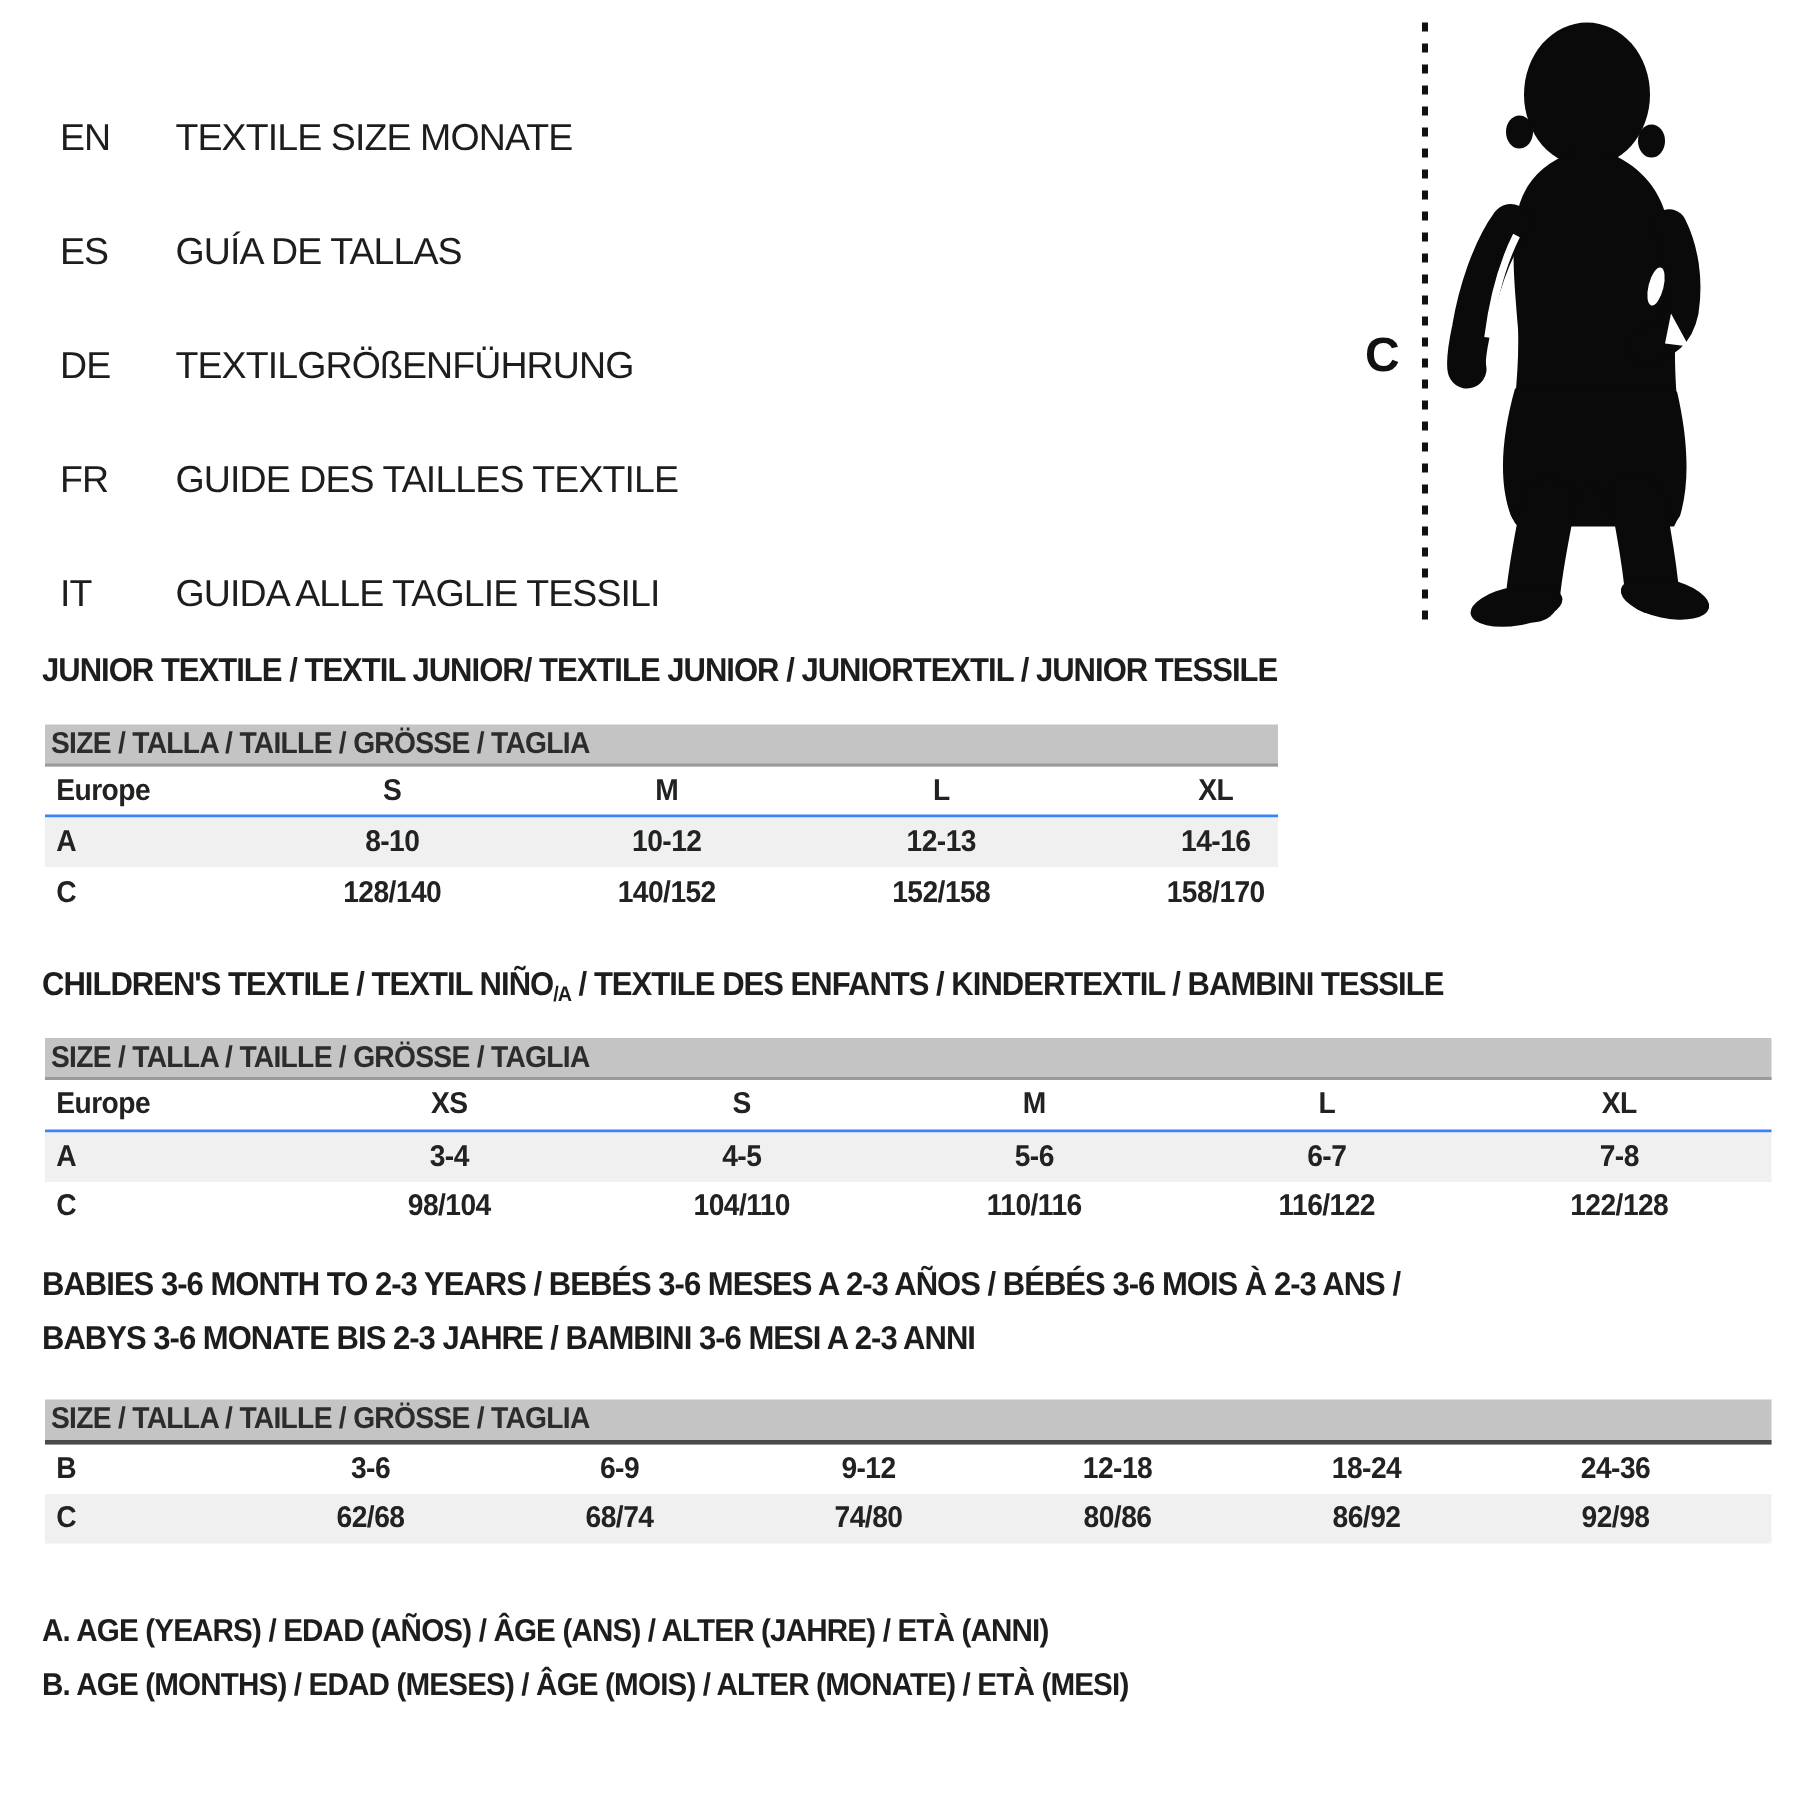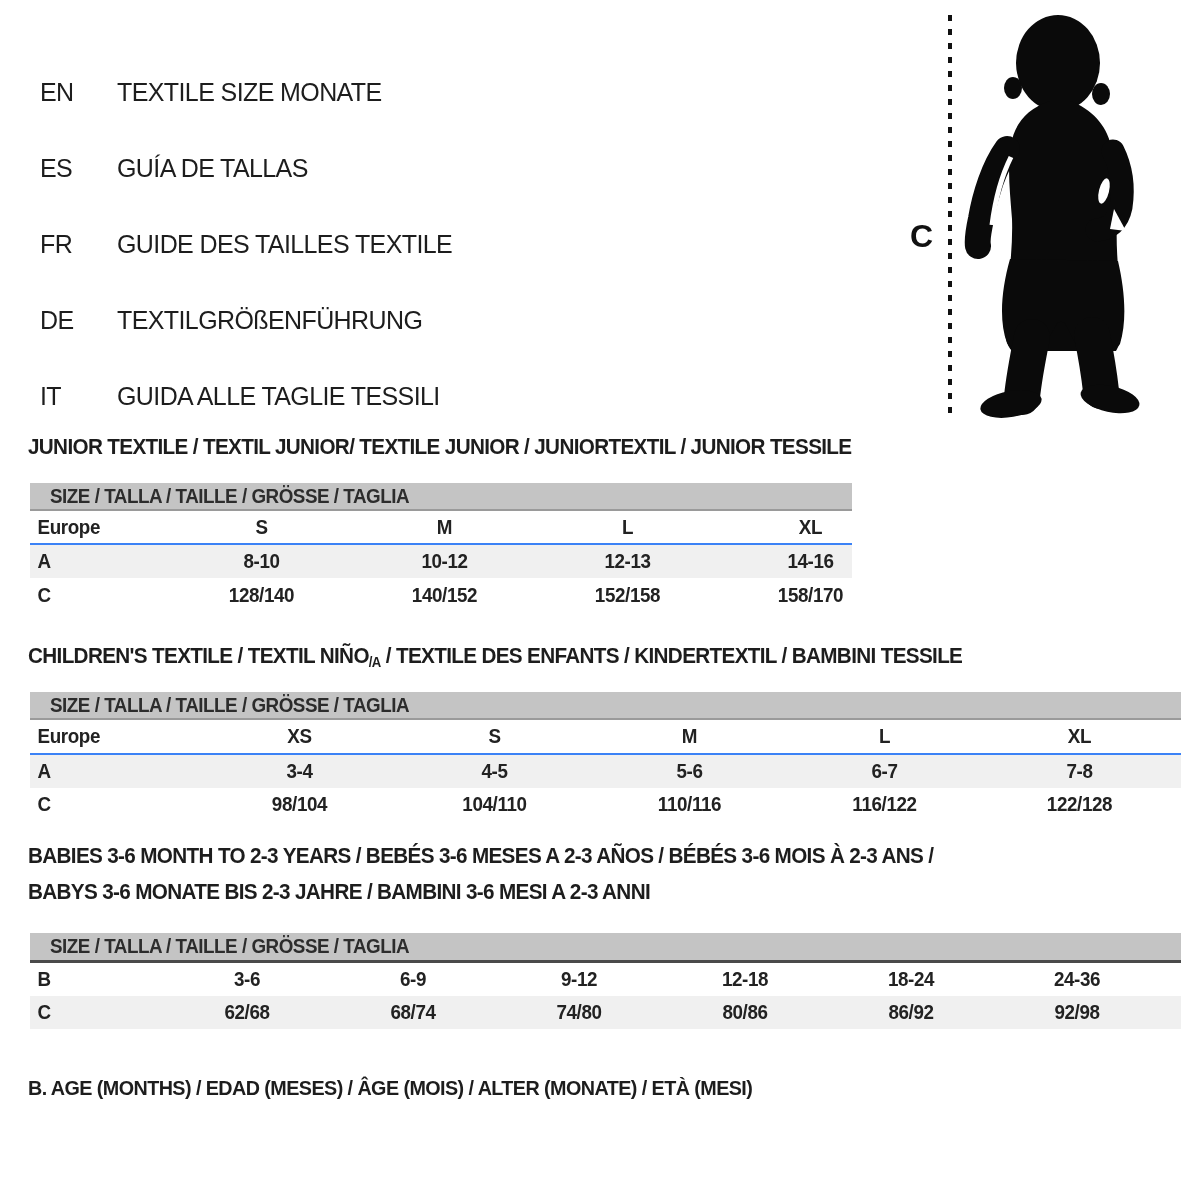--- a/index.html
+++ b/index.html
@@ -13,21 +13,21 @@
   .lang-block { left:40px; top:34px; }
   .lang-row { display:grid; grid-template-columns:77px auto; height:36px; align-items:center;
               font-size:25px; font-weight:normal; letter-spacing:-0.6px;margin-top:40px; }
   
   .title { font-size:22px; font-weight:bold; letter-spacing:-0.7px; white-space:nowrap;
            transform:scaleX(0.94); transform-origin:0 50%; }
   .title .sub { font-size:14px; vertical-align:-4px; }
   
   .size-table { box-sizing:border-box; }
   .bar { background:#c4c4c4; border-bottom:2px solid #9a9a9a; height:28px; box-sizing:border-box;
-         display:flex; align-items:center; padding-left:20px;
+         display:flex; align-items:center; padding-left:4px;
          font-size:20px; font-weight:bold; letter-spacing:-0.5px; color:#2c2c2c; }
   .bar-dark { border-bottom:3px solid #4a4a4a; height:30px; }
   .trow { display:grid; align-items:center; font-size:20px; font-weight:bold;
           letter-spacing:-0.4px; color:#222; box-sizing:border-box; }
   .trow .cell { text-align:center; transform:scaleX(0.94); }
   .trow .lbl  { text-align:left; padding-left:8px; transform:scaleX(0.94); transform-origin:0 50%; }
   .g-junior   { grid-template-columns:140px repeat(4,183px); }
   .g-children { grid-template-columns:172px repeat(5,195px); }
   .g-babies   { grid-template-columns:134px repeat(6,166px); }
   .row-alt { background:#f0f0f0; }
@@ -44,26 +44,26 @@
 <div class="abs lang-block">
   <div class="lang-row">
     <span>EN</span>
     <span>TEXTILE SIZE MONATE</span>
   </div>
   <div class="lang-row">
     <span>ES</span>
     <span>GUÍA DE TALLAS</span>
   </div>
   <div class="lang-row">
+    <span>DE</span>
+    <span>TEXTILGRÖßENFÜHRUNG</span>
+  </div>
+  <div class="lang-row">
     <span>FR</span>
     <span>GUIDE DES TAILLES TEXTILE</span>
-  </div>
-  <div class="lang-row">
-    <span>DE</span>
-    <span>TEXTILGRÖßENFÜHRUNG</span>
   </div>
   <div class="lang-row">
     <span>IT</span>
     <span>GUIDA ALLE TAGLIE TESSILI</span>
   </div>
 </div>
 
 <svg class="abs" style="left:870px; top:5px;" width="300" height="425" viewBox="0 0 300 425">
   <line x1="80" y1="10" x2="80" y2="412" stroke="#111" stroke-width="4" stroke-dasharray="6 8"></line>
   <text x="40" y="242" font-size="32" font-weight="bold" fill="#111">C</text>
@@ -175,15 +175,18 @@
     <div class="cell">68/74</div>
     <div class="cell">74/80</div>
     <div class="cell">80/86</div>
     <div class="cell">86/92</div>
     <div class="cell">92/98</div>
   </div>
 </div>
 
 <div class="abs legend">
   <div class="legend-line">
+    <span>A. AGE (YEARS) / EDAD (AÑOS) / ÂGE (ANS) / ALTER (JAHRE) / ETÀ (ANNI)</span>
+  </div>
+  <div class="legend-line">
     <span>B. AGE (MONTHS) / EDAD (MESES) / ÂGE (MOIS) / ALTER (MONATE) / ETÀ (MESI)</span>
   </div>
 </div>
 
 </body></html>

